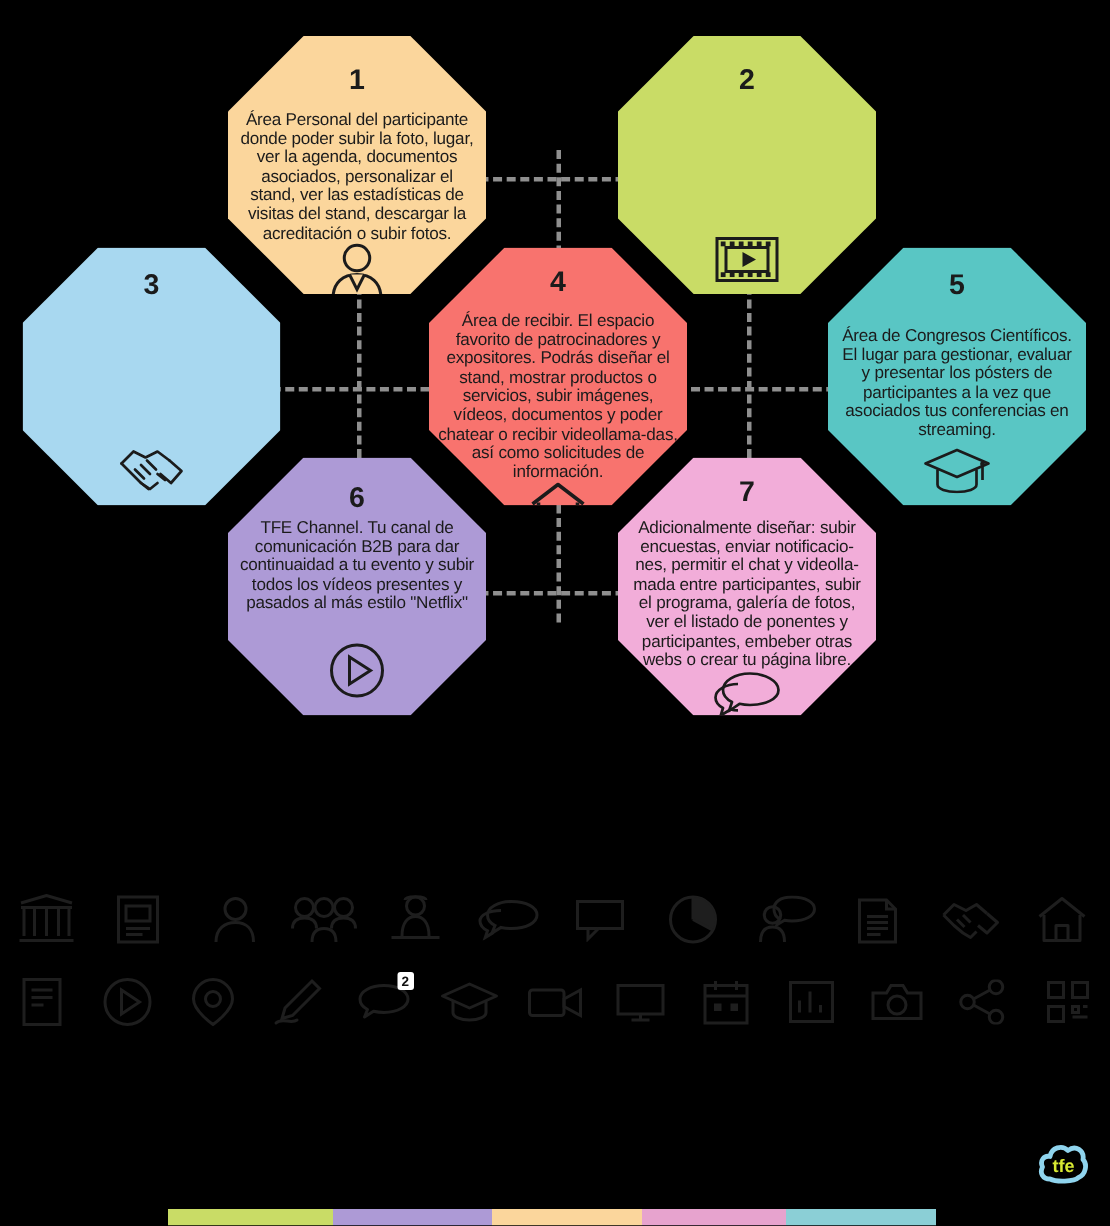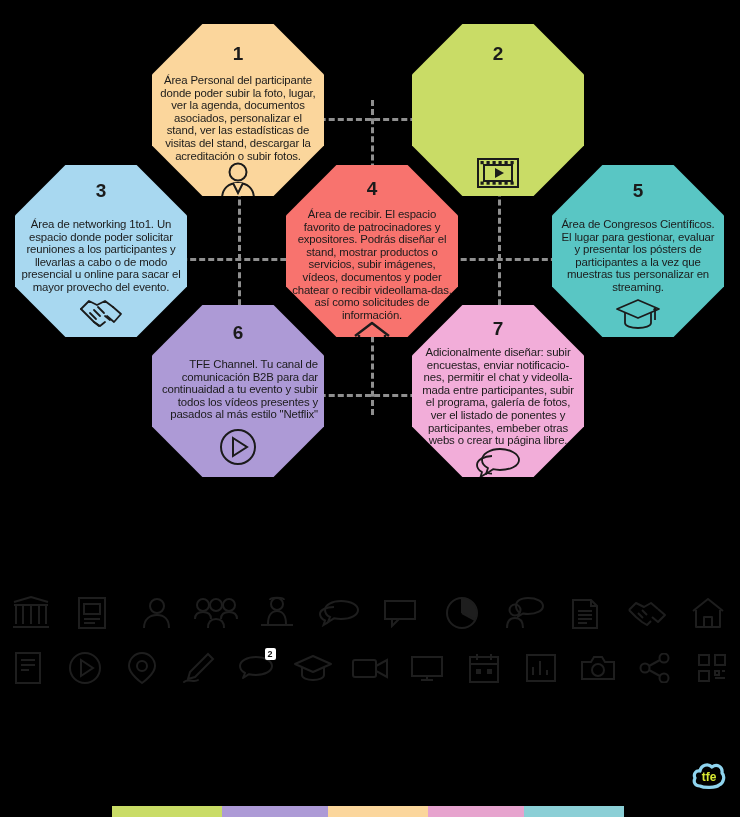--- a/index.html
+++ b/index.html
@@ -147,23 +147,20 @@
         <rect x="22.5" y="25.5" width="3.2" height="3.2" fill="#1b1b1b" stroke="none"></rect>
         <rect x="28.5" y="25.5" width="3.2" height="3.2" fill="#1b1b1b" stroke="none"></rect>
         <rect x="34.5" y="25.5" width="3.2" height="3.2" fill="#1b1b1b" stroke="none"></rect>
         <path d="M19 12 L28 17 L19 22 Z" fill="#1b1b1b" stroke="none"></path>
       </svg>
     </div>
   </div>
 
   <div class="octagon" id="oct3" style="background:#A8D8F0;">
     <div class="oct-num">3</div>
-    <div class="oct-text" style="margin-top:18px;">
-      <b>Área de networking 1to1</b><span>. Un espacio donde poder solicitar reuniones a los participantes y llevarlas a cabo o de modo presencial u online para sacar el mayor provecho del evento.</span>
-    </div>
     <div class="oct-icon" style="margin-bottom:2px;">
       <svg width="46" height="34" viewBox="0 0 46 34" fill="none" stroke="#1b1b1b" stroke-width="1.8" stroke-linejoin="round" stroke-linecap="round">
         <path d="M3 14 L11 6 L19 10 L27 6 L35 12"></path>
         <path d="M35 12 L43 19 L36 27 L29 21"></path>
         <path d="M3 14 L10 21 L16 27 L22 31 L27 27"></path>
         <path d="M16 27 L21 31"></path>
         <path d="M12 18 L18 24"></path>
         <path d="M16 15 L22 21"></path>
         <path d="M20 12 L26 18"></path>
         <path d="M27 21 L32 25"></path>
@@ -181,35 +178,35 @@
         <path d="M2 15 L19 2 L36 15"></path>
         <path d="M6 14 V31 H32 V14"></path>
         <rect x="15" y="21" width="8" height="10"></rect>
       </svg>
     </div>
   </div>
 
   <div class="octagon" id="oct5" style="background:#59C6C4;">
     <div class="oct-num">5</div>
     <div class="oct-text" style="margin-top:18px;">
-      <b>Área de Congresos Científicos</b><span>. El lugar para gestionar, evaluar y presentar los pósters de participantes a la vez que muestras tus personalizar en streaming.</span>
+      <b>Área de Congresos Científicos</b><span>. El lugar para gestionar, evaluar y presentar los pósters de participantes a la vez que asociados tus conferencias en streaming.</span>
     </div>
     <div class="oct-icon" style="margin-bottom:2px;">
       <svg width="46" height="32" viewBox="0 0 46 32" fill="none" stroke="#1b1b1b" stroke-width="1.8" stroke-linejoin="round">
         <path d="M23 3 L44 12 L23 21 L2 12 Z"></path>
         <path d="M10 16 V26 C10 29 16 31 23 31 C30 31 36 29 36 26 V16"></path>
         <path d="M40 13.7 V23"></path>
         <circle cx="40" cy="12.3" r="1.6" fill="#1b1b1b" stroke="none"></circle>
       </svg>
     </div>
   </div>
 
   <div class="octagon" id="oct6" style="background:#AD9AD6;">
     <div class="oct-num">6</div>
-    <div class="oct-text" style="margin-top:16px;text-align:right;">
+    <div class="oct-text" style="margin-top:4px;">
       <b>TFE Channel</b><span>. Tu canal de comunicación B2B para dar continuaidad a tu evento y subir todos los vídeos presentes y pasados al más estilo "Netflix"</span>
     </div>
     <div class="oct-icon" style="margin-bottom:4px;">
       <svg width="40" height="40" viewBox="0 0 40 40" fill="none" stroke="#1b1b1b" stroke-width="2">
         <circle cx="20" cy="20" r="17"></circle>
         <path d="M15 11 L29 20 L15 29 Z"></path>
       </svg>
     </div>
   </div>
 

